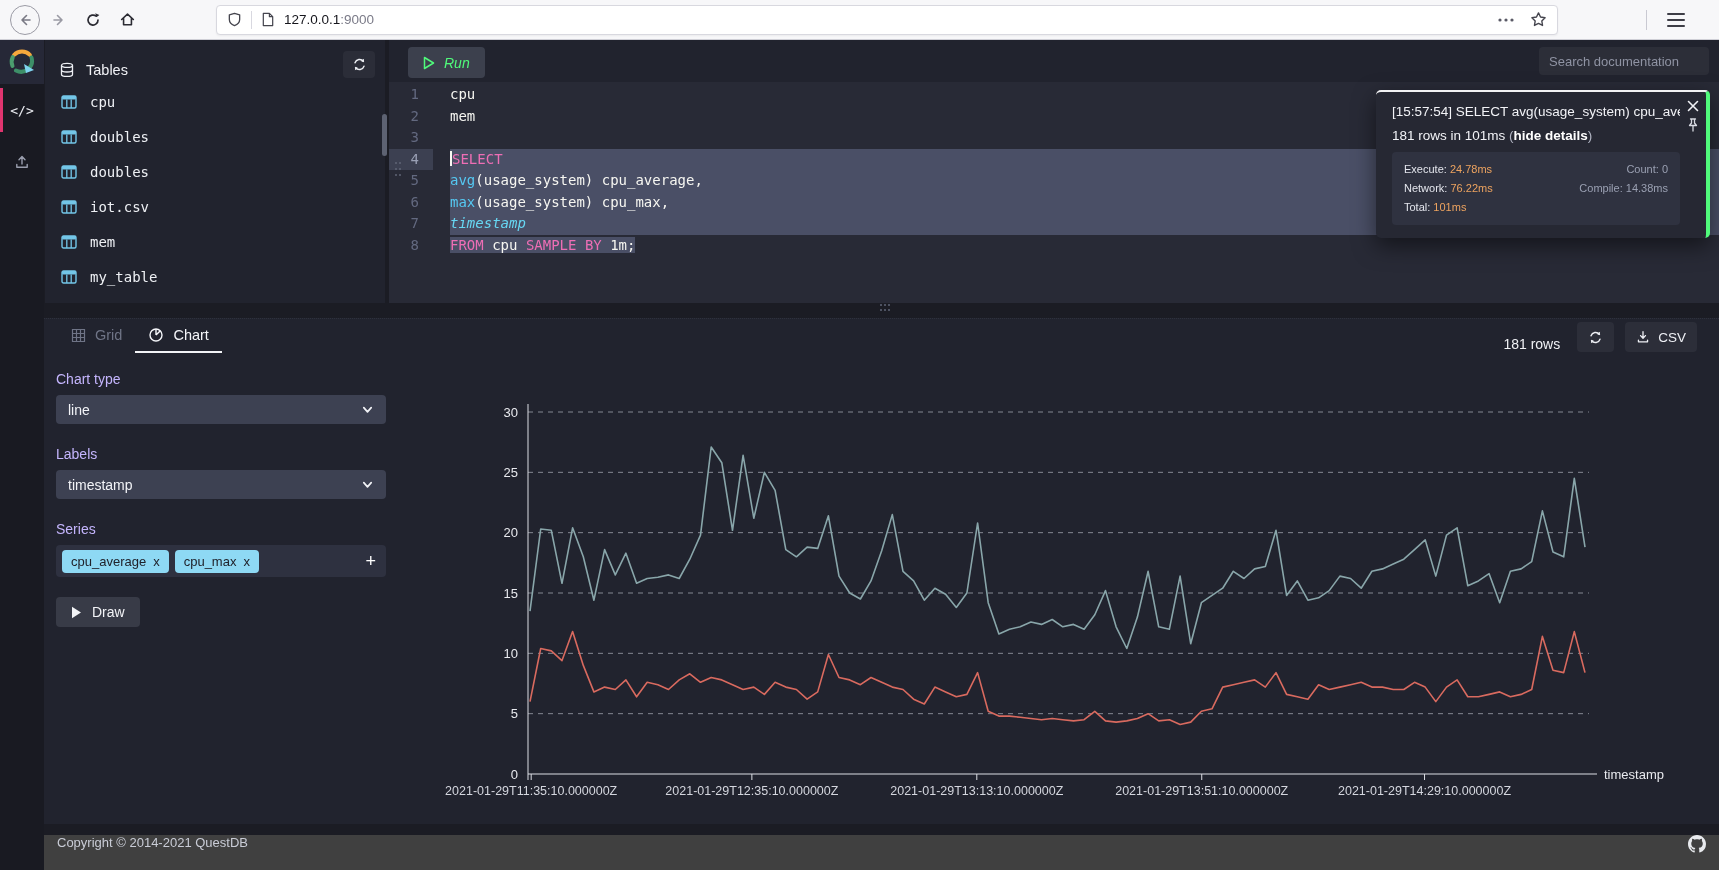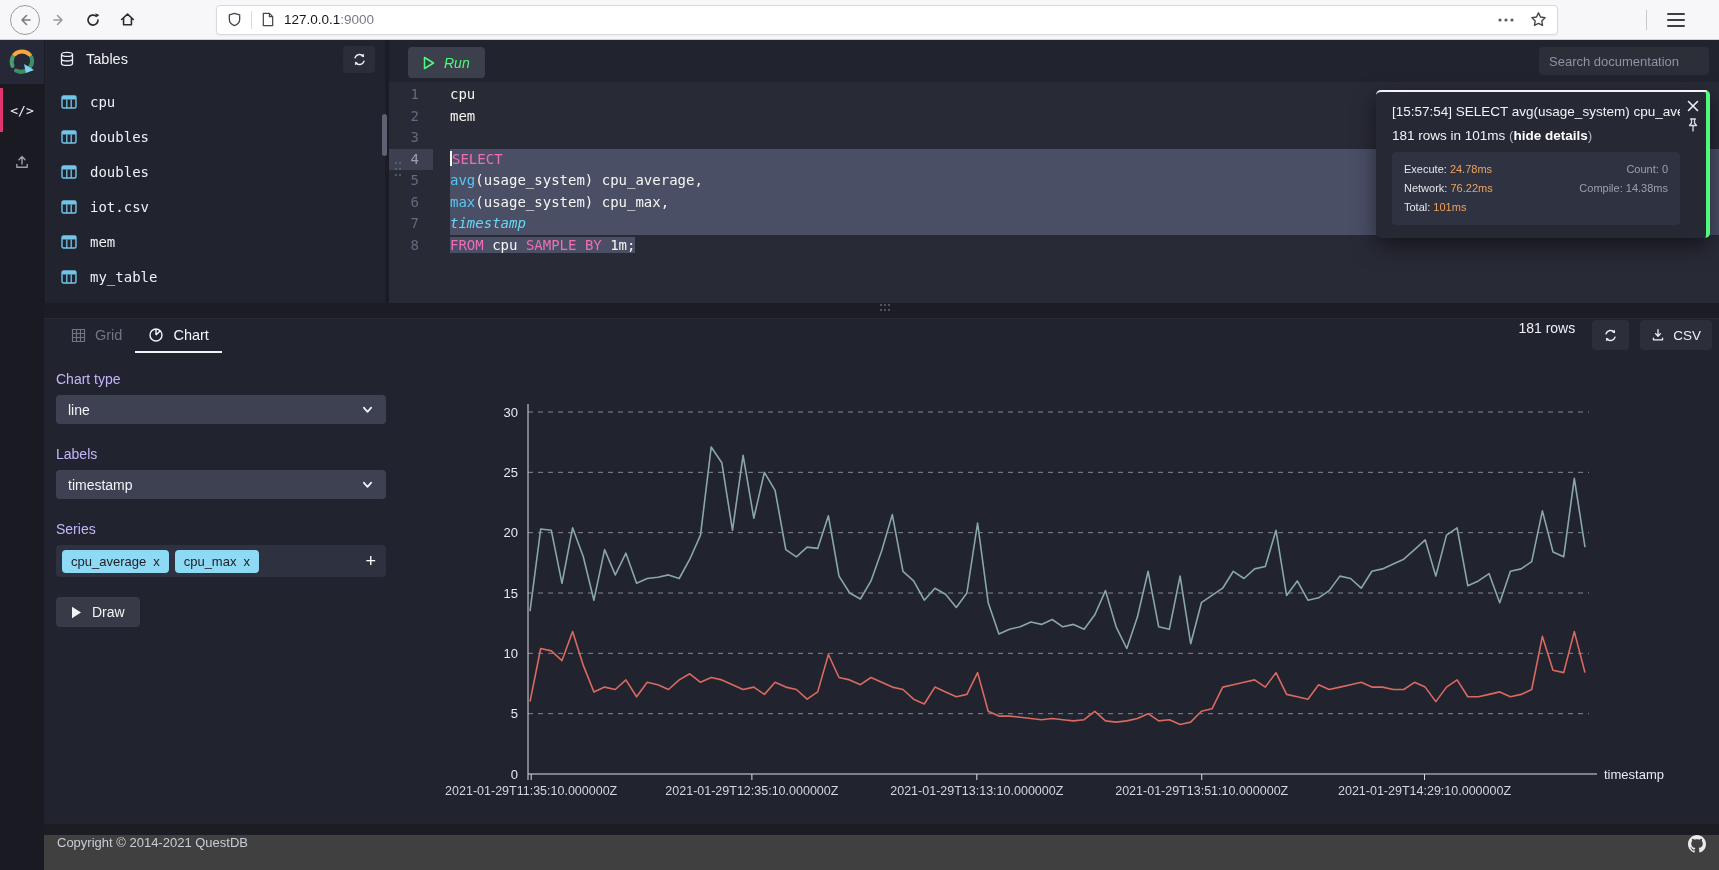--- a/index.html
+++ b/index.html
@@ -28,21 +28,21 @@
   
   .rail { position:absolute; left:0; top:0; width:44px; bottom:0; background:#191a22; }
   .logo-tile { width:44px; height:44px; background:#262837; display:flex; align-items:center; justify-content:center; }
   .rail-item { position:relative; width:44px; height:52px; display:flex; align-items:center; justify-content:center;
     color:#eef0f5; font-family:"DejaVu Sans Mono", monospace; font-size:13px; }
   .rail-item .pink-bar { position:absolute; left:0; top:4px; bottom:4px; width:3px; background:#e0356f; }
   .rail-item.dim { color:#8d91a0; }
 
   
   .sidebar { position:absolute; left:45px; top:0; width:340px; height:263px; background:#21232e; }
-  .sidebar-header { height:38px; display:flex; align-items:center; padding:0 10px 0 14px; }
+  .sidebar-header { height:38px; display:flex; align-items:flex-end; padding:0 10px 0 14px; }
   .sidebar-title { margin-left:11px; font-size:14.5px; color:#f0f1f5; }
   .icon-btn { margin-left:auto; width:32px; height:27px; background:#2b2d38; border:none; border-radius:4px;
     display:flex; align-items:center; justify-content:center; cursor:pointer; }
   .table-list { padding-top:6px; }
   .table-row { height:35px; display:flex; align-items:center; padding-left:16px; }
   .table-row .ticon { display:flex; margin-right:13px; }
   .table-row .tname { font-family:"DejaVu Sans Mono", monospace; font-size:14px; color:#eef0f4; }
   .sidebar-scrollbar { position:absolute; right:-2px; top:74px; width:5px; height:42px; background:#5d6272; border-radius:3px; }
 
   
@@ -87,21 +87,21 @@
     display:grid; grid-template-columns:2px 2px 2px; gap:2px; justify-content:center; }
 
   
   .results { position:absolute; left:44px; right:0; top:278px; height:506px; background:#21232e;
     border-top:1px dotted #43465566; }
   .tabs-row { position:relative; display:flex; align-items:center; height:32px; padding-left:14px; }
   .tab { position:relative; height:32px; display:flex; align-items:center; gap:9px; padding:0 13px;
     font-size:14.5px; color:#6f7486; cursor:pointer; }
   .tab.active { color:#f4f5f9; }
   .tab.active::after { content:''; position:absolute; left:0; right:0; bottom:-2px; height:2px; background:#f2f3f6; }
-  .tabs-right { position:absolute; right:7px; top:1px; height:32px; display:flex; align-items:flex-start; gap:11px; }
+  .tabs-right { position:absolute; right:22px; top:1px; height:32px; display:flex; align-items:flex-end; gap:11px; }
   .rows-count { font-size:14px; color:#f0f1f5; margin-right:6px; }
   .toolbtn { height:30px; background:#2c2e39; border:none; border-radius:4px; display:flex; align-items:center;
     gap:8px; padding:0 11px; color:#eef0f5; font-size:13.5px; cursor:pointer; }
 
   .chart-config { position:absolute; left:12px; top:52px; width:330px; }
   .cfg-label { display:block; font-size:14px; color:#c4b5fd; margin-bottom:8px; }
   .select { width:330px; height:29px; background:#3d4152; border-radius:4px; display:flex; align-items:center;
     padding:0 12px; font-size:14px; color:#f2f3f7; margin-bottom:22px; cursor:pointer; }
   .select .chev { margin-left:auto; display:flex; }
   .series-box { width:330px; height:32px; background:#2e3140; border-radius:4px; display:flex; align-items:center;

